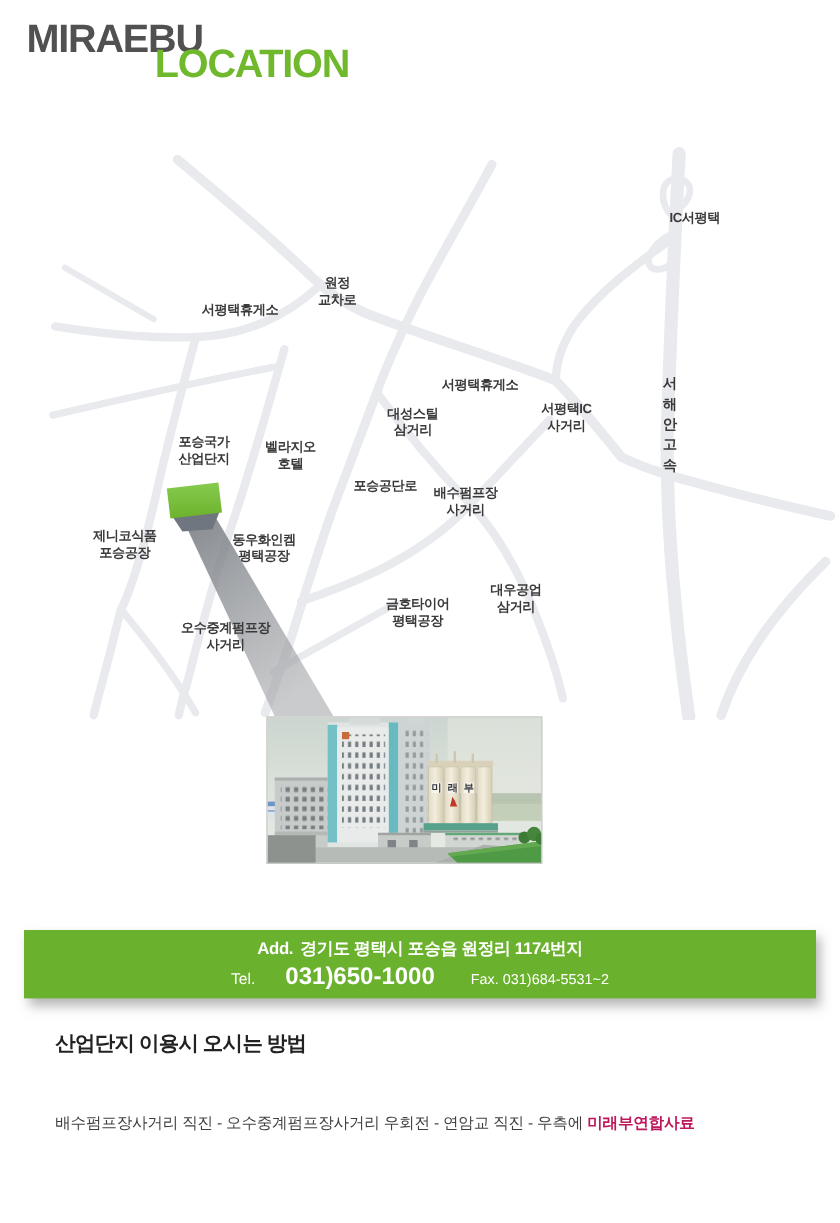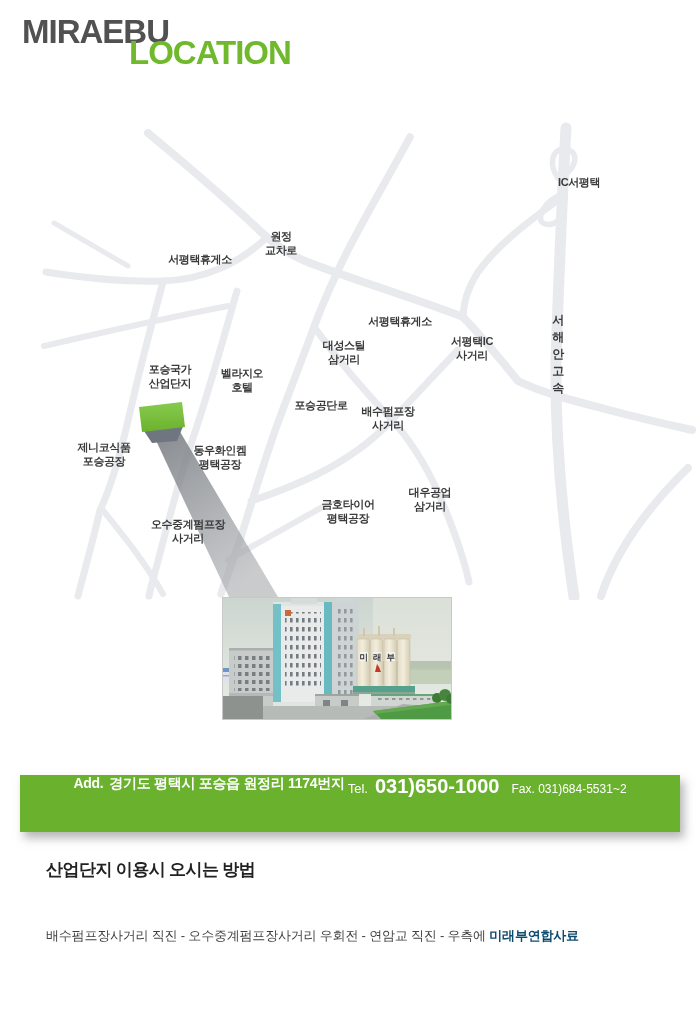--- a/index.html
+++ b/index.html
@@ -15,35 +15,35 @@
   .map svg{position:absolute;left:0;top:0;}
   .map-label{position:absolute;transform:translate(-50%,-50%);
              font-weight:bold;font-size:11px;line-height:14px;color:#3a3a3a;
              text-align:center;white-space:nowrap;letter-spacing:-0.4px;}
   .map-label.vertical{font-size:12px;line-height:17px;}
   
   .photo{position:absolute;left:222px;top:597px;width:228px;height:121px;
          border:1px solid #c9c9c9;background:#dfe4de;}
   
   .banner{position:absolute;left:20px;top:775px;width:660px;height:57px;background:#6ab22d;
-          color:#fff;display:flex;flex-direction:row;justify-content:center;gap:3px;
+          color:#fff;display:flex;flex-direction:column;justify-content:center;gap:3px;
           text-align:center;box-shadow:4px 6px 9px rgba(110,110,110,0.5);}
   .addr-line{font-weight:bold;font-size:14px;letter-spacing:-0.3px;}
   .addr-line .lbl{margin-right:6px;}
-  .tel-line{display:flex;justify-content:center;align-items:baseline;gap:7px;}
+  .tel-line{display:flex;justify-content:center;align-items:baseline;gap:25px;}
   .tel-lbl{font-size:13px;}
   .tel-num{font-size:20px;font-weight:bold;}
   .fax{font-size:12px;margin-left:5px;}
   
   .directions{position:absolute;left:46px;top:858px;width:630px;color:#3f3f3f;}
   .directions h2{font-family:"Liberation Serif",serif;font-size:17px;font-weight:bold;
                  color:#222;margin:0 0 22px 0;letter-spacing:-0.5px;}
   .directions p{font-size:13px;line-height:22px;margin:0;letter-spacing:-0.2px;}
   .dir-line{white-space:nowrap;}
-  .directions b{color:#0c4a6e;}
+  .directions b{color:#be185d;}
 </style>
 </head>
 <body>
 
 <div class="page">
 
   <div class="brand">MIRAEBU</div>
   <div class="section-title">LOCATION</div>
 
   <div class="map">

